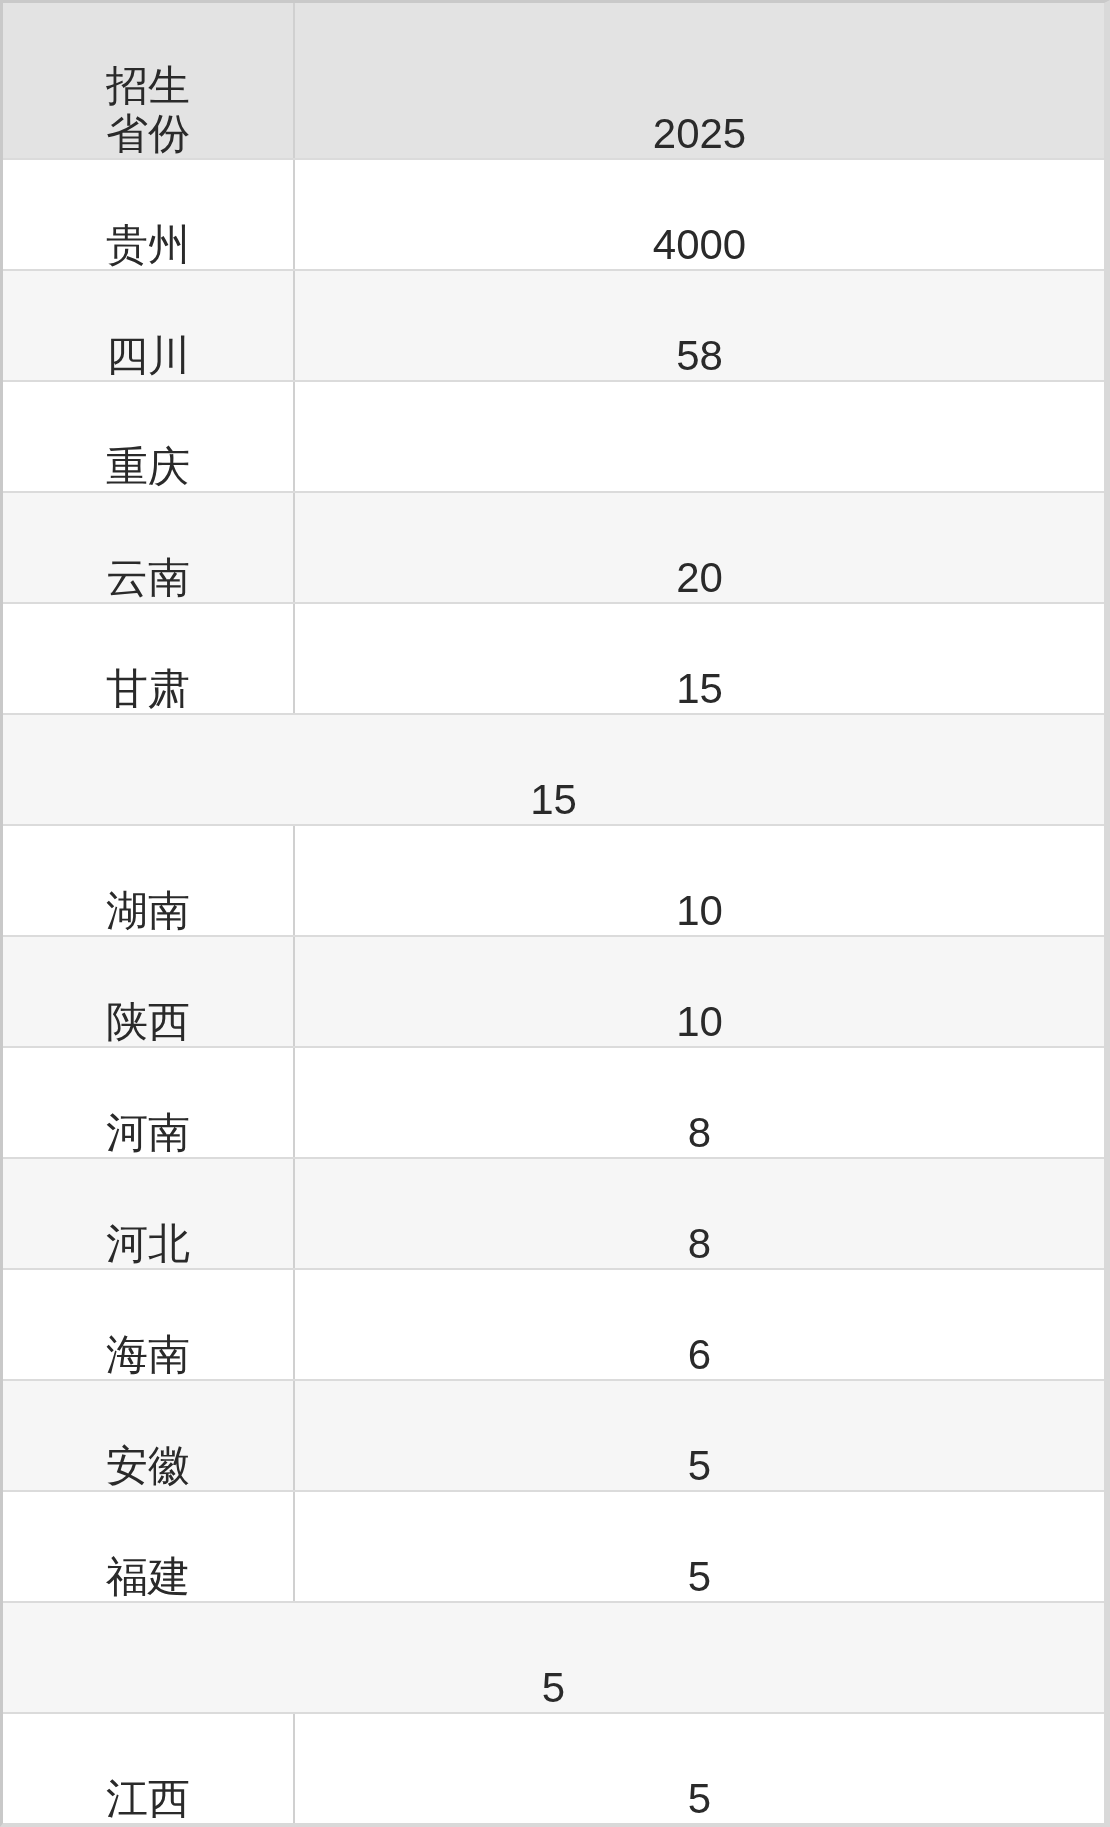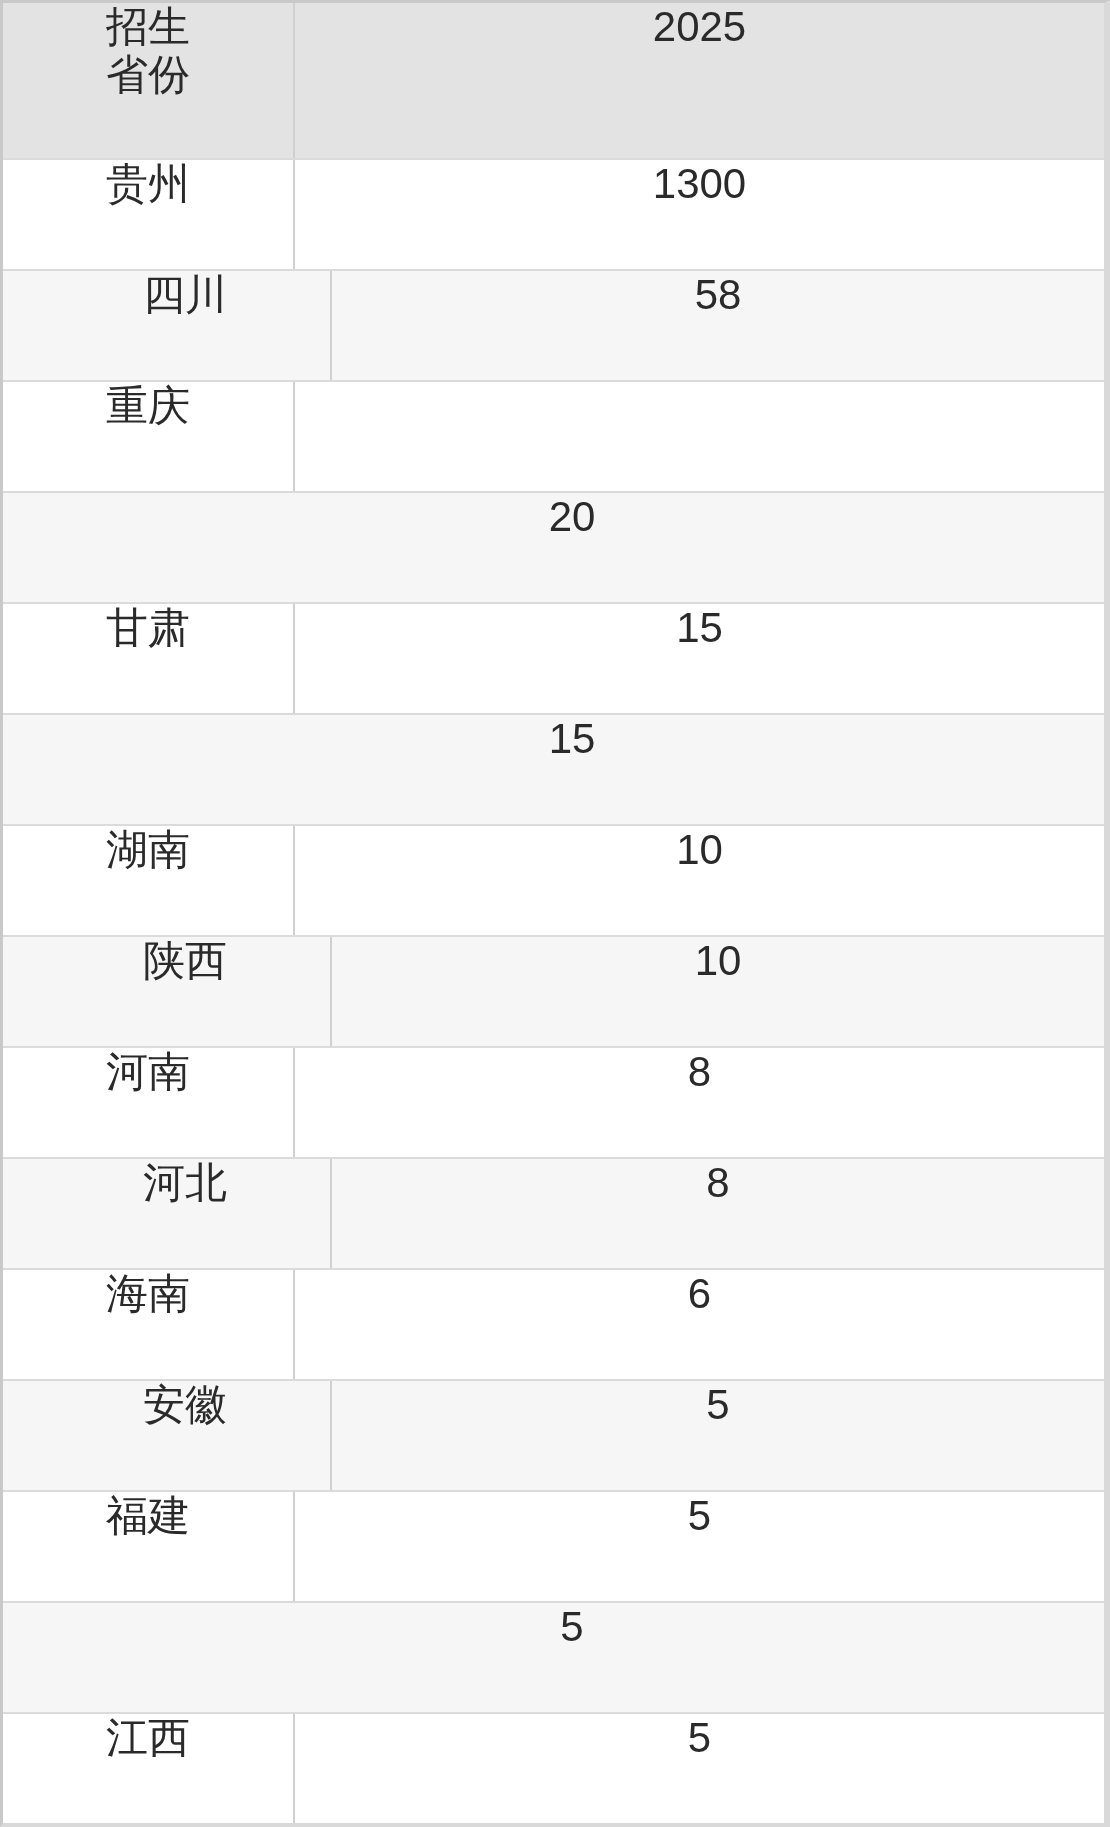--- a/index.html
+++ b/index.html
@@ -31,31 +31,31 @@
     overflow:hidden;
   }
   .row{
     display:flex;
     flex-direction:row;
     height:111px;
     flex:0 0 auto;
     border-top:2px solid var(--border);
     background:var(--row-bg);
   }
-  .row.alt{background:var(--row-alt-bg);padding-left:37px;}
+  .row.alt{background:var(--row-alt-bg);}
   .row.header{
     height:155px;
     border-top:none;
     background:var(--header-bg);
   }
   .cell{
     display:flex;
     flex-direction:column;
     align-items:center;
-    justify-content:flex-start;
+    justify-content:flex-end;
     text-align:center;
     font-size:42px;
     line-height:48px;
     height:100%;
   }
   .col-province{
     width:292px;
     flex:0 0 292px;
     border-right:2px solid var(--col-border);
   }
@@ -71,33 +71,34 @@
       <span class="hline">招生</span>
       <span class="hline">省份</span>
     </div>
     <div class="cell col-plan">
       <span class="hline">2025</span>
     </div>
   </div>
 
   <div class="row">
     <div class="cell col-province">贵州</div>
-    <div class="cell col-plan">1300</div>
+    <div class="cell col-plan">4000</div>
   </div>
 
   <div class="row alt">
     <div class="cell col-province">四川</div>
     <div class="cell col-plan">58</div>
   </div>
 
   <div class="row">
     <div class="cell col-province">重庆</div>
   </div>
 
   <div class="row alt">
+    <div class="cell col-province">云南</div>
     <div class="cell col-plan">20</div>
   </div>
 
   <div class="row">
     <div class="cell col-province">甘肃</div>
     <div class="cell col-plan">15</div>
   </div>
 
   <div class="row alt">
     <div class="cell col-plan">15</div>

